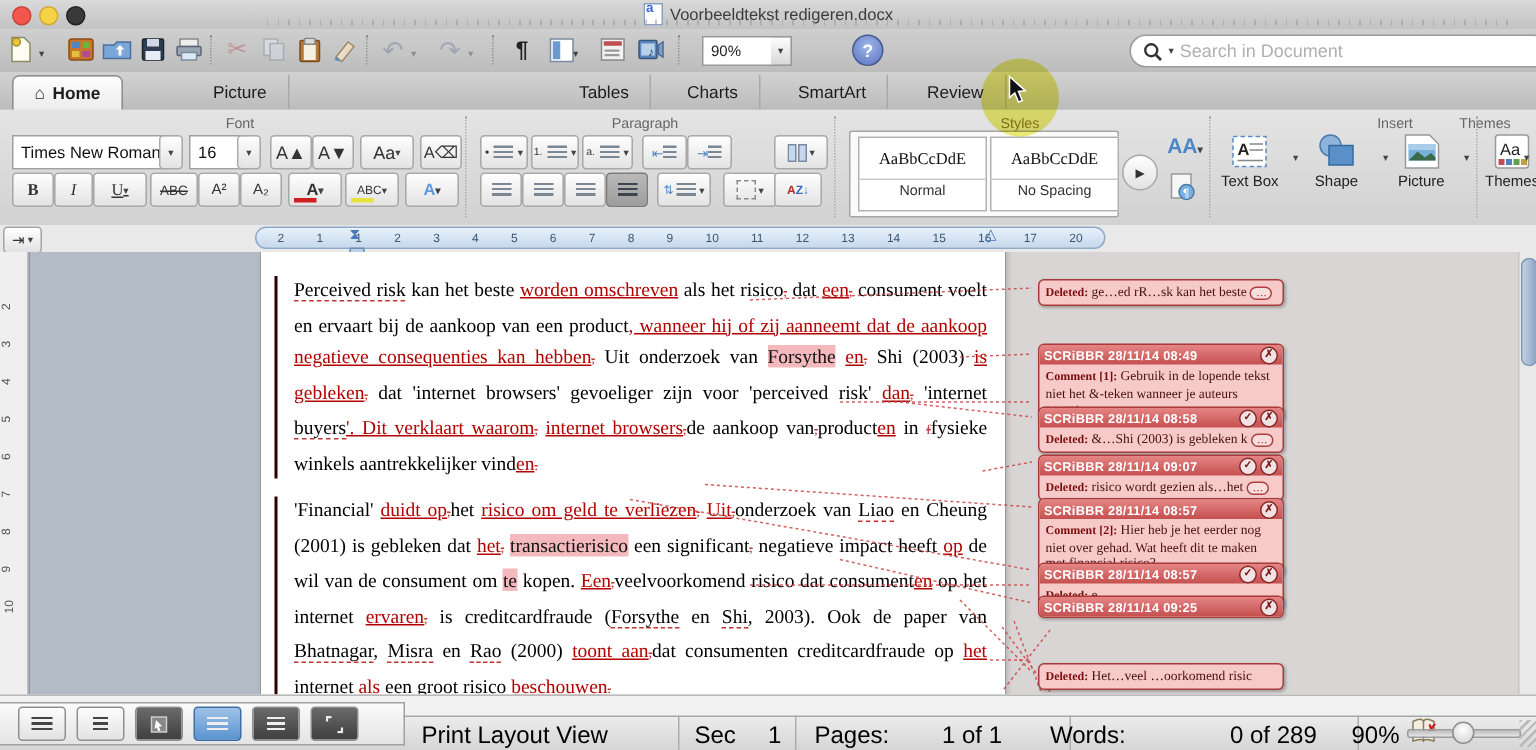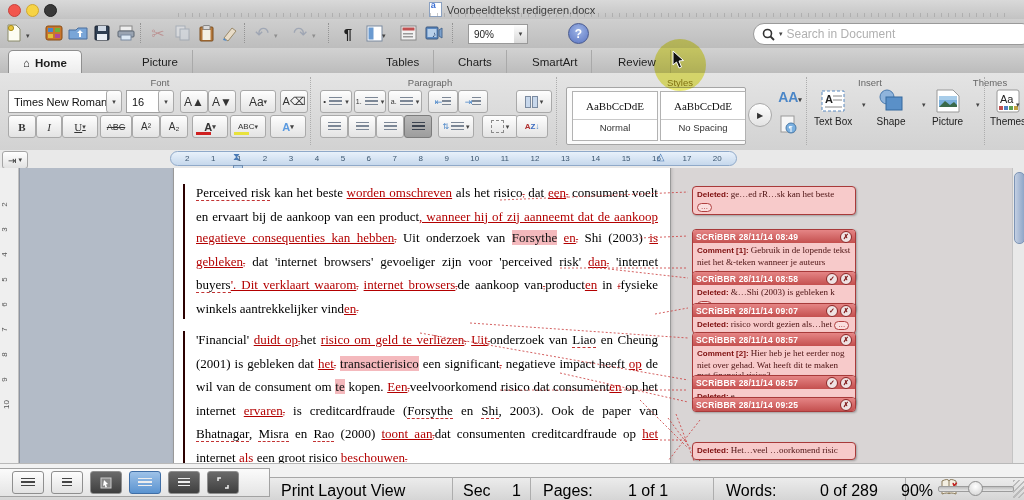--- a/index.html
+++ b/index.html
@@ -92,21 +92,21 @@
   
   .bubble{left:692px;width:162px;border:1px solid #a83a3a;border-radius:4px;overflow:hidden;
     box-shadow:1px 1px 2px rgba(0,0,0,.25);background:#f7caca}
   .bub-head{height:13px;background:linear-gradient(#e58585,#c4504f);display:flex;align-items:center;
     padding:0 3px;color:#fff;font-size:8.5px;font-weight:bold;letter-spacing:.2px}
   .bub-head .sp{flex:1}
   .mini{width:10px;height:10px;border-radius:50%;background:#efe3e3;border:1px solid #8c2626;
     color:#7c1414;font-size:7px;line-height:9px;text-align:center;margin-left:2px}
   .bub-body{padding:2px 4px;font-size:9px;line-height:10.5px;color:#4a1010;
     font-family:"Liberation Serif",serif}
-  .bub-body b{font-family:Liberation Sans, sans-serif;font-size:8px;color:#7c0c0c;font-weight:bold}
+  .bub-body b{font-family:Liberation Serif, serif;font-size:8px;color:#7c0c0c;font-weight:bold}
   .more-pill{display:inline-block;border:1px solid #b04040;border-radius:6px;padding:0 3px;
     font-size:7px;color:#9c2020;line-height:7px;background:#fadede}
   #right-scroll{left:1012px;top:0;width:12px;height:295px;background:#e9e9e9;border-left:1px solid #c4c4c4}
   #scroll-thumb{left:1013.5px;top:4px;width:9px;height:70px;border-radius:5px;
     background:linear-gradient(90deg,#c3cfe2,#8fa6c8);border:1px solid #7d94b5}
   
   #hscroll{left:0;top:463px;width:1024px;height:14px;background:#f2f2f2;border-top:1px solid #b9b9b9}
   #statusbar{left:0;top:477px;width:1024px;height:23px;
     background:linear-gradient(#ececec,#d4d4d4);border-top:1px solid #a7a7a7;font-size:10.5px;color:#222}
   #viewbox{left:0px;top:468px;width:270px;height:29px;background:linear-gradient(#fbfbfb,#e4e4e4);
@@ -287,21 +287,21 @@
         </g>
       </svg>
     <span class="dd">▾</span>
   </div>
 </div>
 
 <div class="abs" id="ribbon">
   <div class="abs grp-label" style="left:330px;width:200px">Paragraph</div>
   <div class="abs grp-label" style="left:60px;width:200px">Font</div>
   <div class="abs grp-label" style="left:580px;width:200px;color:#8a7a20">Styles</div>
-  <div class="abs grp-label" style="left:780px;width:180px">Insert</div>
+  <div class="abs grp-label" style="left:840px;width:180px">Insert</div>
   <div class="abs grp-label" style="left:955px;width:70px">Themes</div>
   <div class="abs grp-sep" style="left:310px"></div>
   <div class="abs grp-sep" style="left:556px"></div>
   <div class="abs grp-sep" style="left:806px"></div>
   <div class="abs grp-sep" style="left:984px"></div>
 
   <div class="abs field row1" style="left:8px;width:98px">Times New Roman</div>
   <div class="abs ctl row1" style="left:106px;width:14px">
       <span class="dd">▾</span>
     </div>
@@ -629,21 +629,21 @@
     </div>
 </div>
 <span class="abs sb-txt" style="left:281px">Print Layout View</span>
 <div class="abs sb-sep" style="left:452px"></div>
 <span class="abs sb-txt" style="left:463px">Sec</span>
 <span class="abs sb-txt" style="left:512px">1</span>
 <div class="abs sb-sep" style="left:530px"></div>
 <span class="abs sb-txt" style="left:543px">Pages:</span>
 <span class="abs sb-txt" style="left:628px">1 of 1</span>
 <div class="abs sb-sep" style="left:713px"></div>
-<span class="abs sb-txt" style="left:726px">Words:</span>
+<span class="abs sb-txt" style="left:700px">Words:</span>
 <span class="abs sb-txt" style="left:820px">0 of 289</span>
 <div class="abs sb-sep" style="left:905px"></div>
 <div class="abs" style="left:940px;top:478px">
   <svg width="18" height="20">
       <path d="M2 3q6-3 7 0 1-3 7 0v13q-6-2-7 0-1-2-7 0z" fill="#f4efe2" stroke="#8a7a5a"></path>
       <line x1="9" y1="3" x2="9" y2="16" stroke="#8a7a5a"></line>
       <text x="10" y="12" font-size="10" font-weight="bold" fill="#c02020">✗</text>
     </svg>
 </div>
 

